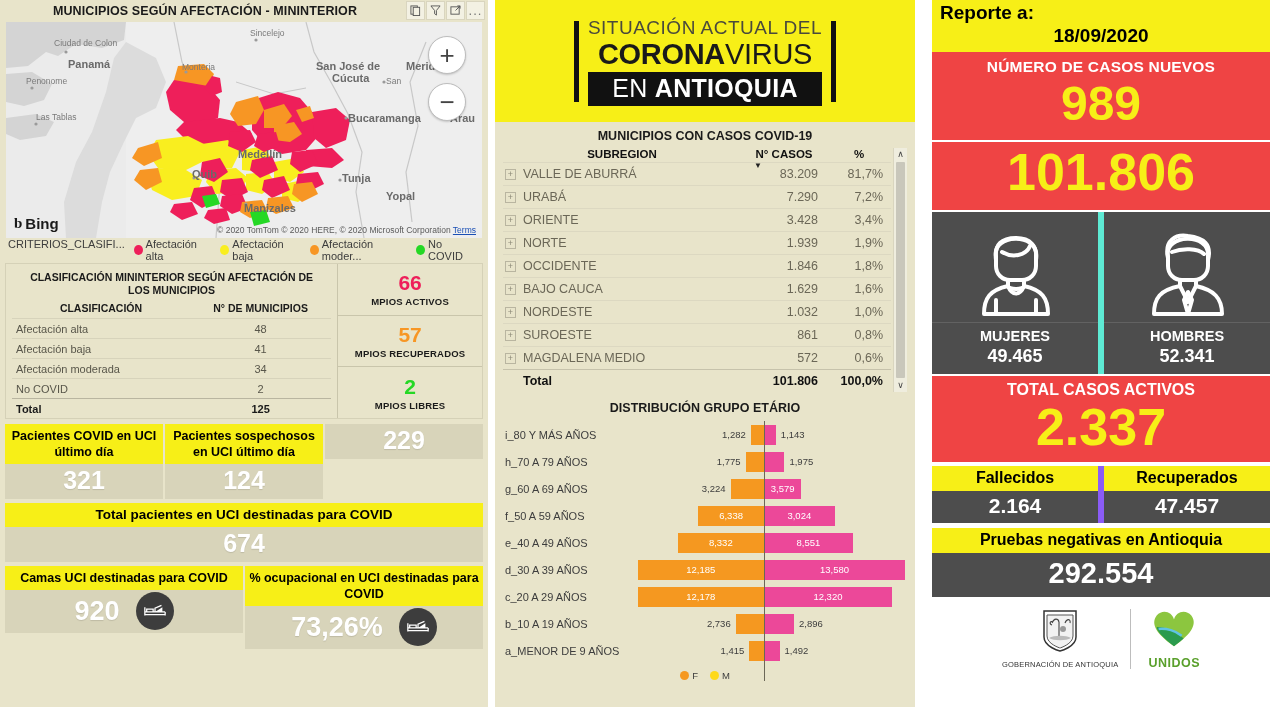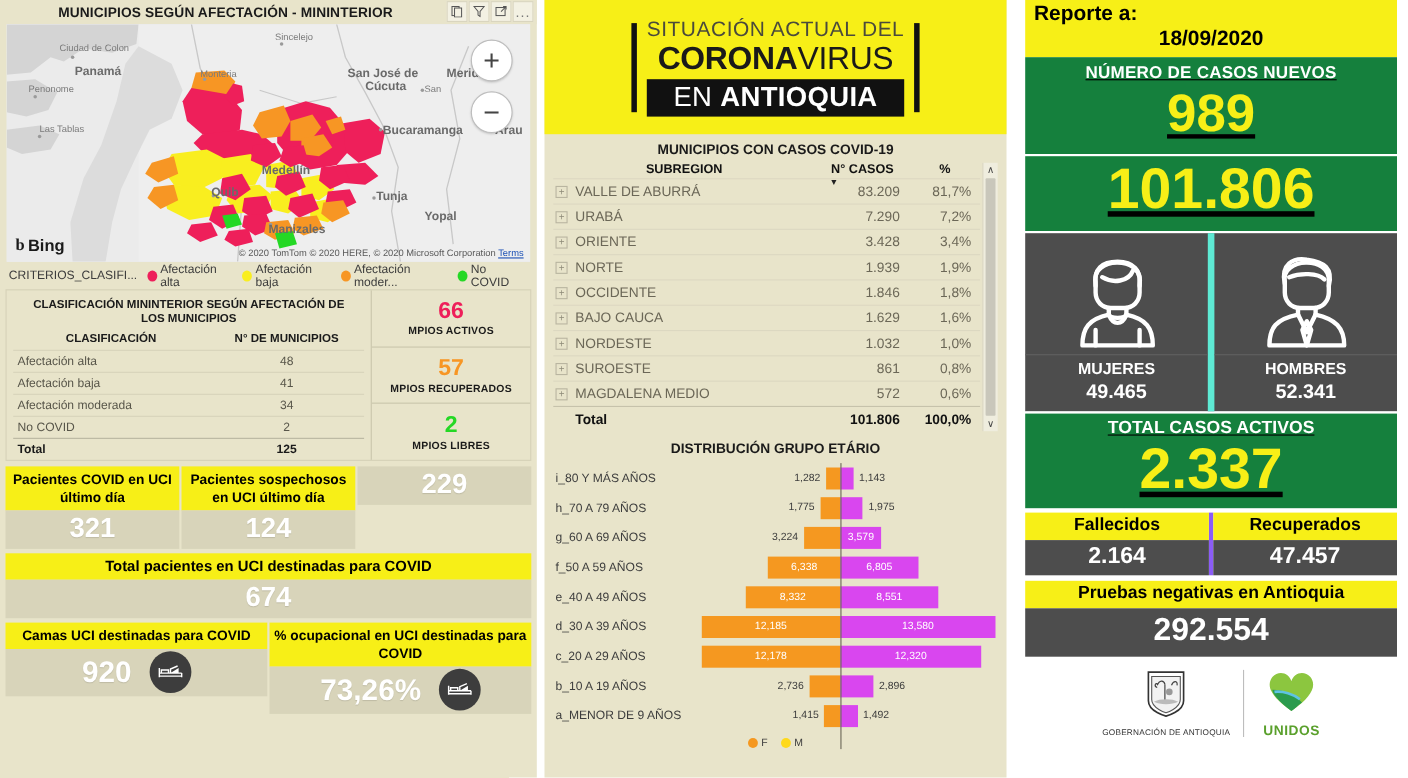--- a/index.html
+++ b/index.html
@@ -39,21 +39,21 @@
   .bing { position: absolute; left: 8px; bottom: 6px; font-size: 15px; font-weight: bold; color: #1a1a1a;
           display:flex; align-items:center; gap:3px;}
   .bing .bmark { font-family: "Liberation Serif", serif; font-weight: bold; }
   .map-attr { position: absolute; right: 6px; bottom: 3px; font-size: 8.5px; color: #5a5a5a; }
   .map-attr a { color: #1a4fb5; text-decoration: underline; }
   .maplabel { font-size: 8.5px; fill: #7a7a7a; font-family: "Liberation Sans", sans-serif; }
   .maplabel.big { font-size: 11px; fill: #6a6a6a; font-weight: 600; }
   .citydot { fill: #9a9a9a; }
 
   .legend-row {
-    height: 25px; display: flex; align-items: center; gap: 5px; padding: 0 8px;
+    height: 25px; display: flex; align-items: flex-start; gap: 5px; padding: 0 8px;
     font-size: 11px; color: #3d3d3d;
   }
   .legend-row .lg-title { color: #3d3d3d; margin-right: 4px; }
   .lg-item { display: flex; align-items: center; gap: 3px; margin-right: 6px; }
   .dot { width: 10px; height: 10px; border-radius: 50%; display: inline-block; }
 
   .class-block { display: flex; margin: 0 5px; border: 1px solid #d5d1b7; background: #e8e4ca; }
   .class-table { flex: 1 1 auto; width: 337px; padding: 4px 6px 0 6px; border-right: 1px solid #c9c5ab;}
   .ct-head { font-size: 10.5px; font-weight: bold; text-align: center; color: #1a1a1a; line-height: 13px; padding: 3px 10px 5px;}
   .ct-cols { display: flex; font-size: 10.5px; font-weight: bold; color:#1a1a1a; padding-bottom:4px; }
@@ -132,53 +132,53 @@
   .age-title { text-align: center; font-size: 12.5px; font-weight: bold; color: #1a1a1a; padding: 9px 0 6px; }
   .pyr { position: relative; padding: 0 10px; }
   .pyr-row { display: flex; align-items: center; height: 27px; }
   .pyr-lbl { width: 118px; font-size: 11px; color: #3d3d3d; }
   .pyr-bars { flex: 1; display: flex; align-items: center; position: relative; height: 20px; }
   .half { width: 50%; display: flex; align-items: center; height: 100%; }
   .half.f { justify-content: flex-end; }
   .half.m { justify-content: flex-start; }
   .bar { height: 20px; display: flex; align-items: center; justify-content: center; font-size: 9.5px; position: relative;}
   .bar.f { background: #f59820; }
-  .bar.m { background: #d946ef; }
+  .bar.m { background: #ec4899; }
   .bar .v-in { color: #fff; }
   .bar .v-out { position: absolute; color: #3d3d3d; white-space: nowrap; }
   .bar.f .v-out { right: calc(100% + 5px); }
   .bar.m .v-out { left: calc(100% + 5px); }
   .axis { position: absolute; top: 0; bottom: 0; left: 50%; width: 1px; background: #6b6757; }
   .pyr-legend { display: flex; align-items: center; justify-content: center; gap: 12px; padding-top: 6px; font-size: 9.5px; color: #3d3d3d; }
   .pyr-legend .li { display: flex; align-items: center; gap: 3px; }
 
   
   .right { width: 358px; height: 707px; background: #fff; margin-left: 7px; padding: 0 10px 0 10px; }
   .r-yellow { background: #f7ef17; color: #000; }
-  .r-dark { background: #15803d; text-decoration: underline; }
+  .r-dark { background: #ef4444; }
   .rep-head { padding: 2px 0 4px; }
   .rep-l1 { font-size: 19px; font-weight: bold; padding-left: 8px; line-height: 22px; }
   .rep-l2 { font-size: 19px; font-weight: bold; text-align: center; line-height: 24px; }
   .blk { margin-top: 0; }
   .blk-lbl { text-align: center; color: #fff; font-weight: bold; font-size: 15.5px; padding: 6px 0 0; letter-spacing: .2px; }
   .blk-num { text-align: center; color: #f7ef17; font-weight: bold; line-height: 1; }
   .sep { height: 2px; background: #fff; }
   .n-new { font-size: 48px; padding: 4px 0 12px; }
   .n-acc { font-size: 52px; padding: 4px 0 12px; }
   .gender { display: flex; background: #4d4d4d; }
   .g-col { flex: 1; text-align: center; padding: 6px 0 7px; }
   .g-col.left-col { border-right: 6px solid #5eead4; }
   .g-icon { height: 104px; display: flex; align-items: center; justify-content: center; }
   .g-name { color: #fff; font-weight: bold; font-size: 14.5px; border-top: 1px solid #626262; padding-top: 5px; }
   .g-val { color: #fff; font-weight: bold; font-size: 18px; padding-top: 2px; }
   .act-lbl { text-align: center; color: #fff; font-weight: bold; font-size: 16px; padding: 5px 0 0; }
   .act-num { text-align: center; color: #f7ef17; font-weight: bold; font-size: 52px; line-height: 1; padding: 2px 0 9px; }
   .two { display: flex; margin-top: 4px; }
   .two .cell { flex: 1; text-align: center; }
-  .two .cell.lc { border-right: 4px solid #8b5cf6; }
+  .two .cell.lc { border-right: 6px solid #8b5cf6; }
   .two .h { background: #f7ef17; color: #000; font-weight: bold; font-size: 16px; padding: 3px 0 4px; }
   .two .v { background: #4d4d4d; color: #fff; font-weight: bold; font-size: 21px; padding: 3px 0 5px; }
   .wide { margin-top: 5px; }
   .wide .h { background: #f7ef17; color: #000; font-weight: bold; font-size: 16px; text-align: center; padding: 3px 0 4px; }
   .wide .v { background: #4d4d4d; color: #fff; font-weight: bold; font-size: 29px; text-align: center; padding: 4px 0 7px; }
   .footer { display: flex; align-items: center; justify-content: center; gap: 5px; padding-top: 10px; }
   .f-gob { text-align: center; padding-right: 12px; border-right: 1px solid #bdbdbd; }
   .f-gob .cap { font-size: 7.5px; color: #333; letter-spacing: .2px; margin-top: 3px; }
   .f-uni { text-align: center; padding-left: 12px; }
   .f-uni .cap { font-size: 12.5px; color: #5aa02c; font-weight: bold; letter-spacing: .5px; margin-top: 1px; }
@@ -578,21 +578,21 @@
       <div class="pyr-row">
         <div class="pyr-lbl">f_50 A 59 AÑOS</div>
         <div class="pyr-bars">
           <div class="half f">
               <div class="bar f" style="width:46.7%">
                 <span class="v-in">6,338</span>
               </div>
             </div>
           <div class="half m">
               <div class="bar m" style="width:50.1%">
-                <span class="v-in">6,805</span>
+                <span class="v-in">3,024</span>
               </div>
             </div>
         </div>
       </div>
       <div class="pyr-row">
         <div class="pyr-lbl">e_40 A 49 AÑOS</div>
         <div class="pyr-bars">
           <div class="half f">
               <div class="bar f" style="width:61.3%">
                 <span class="v-in">8,332</span>

